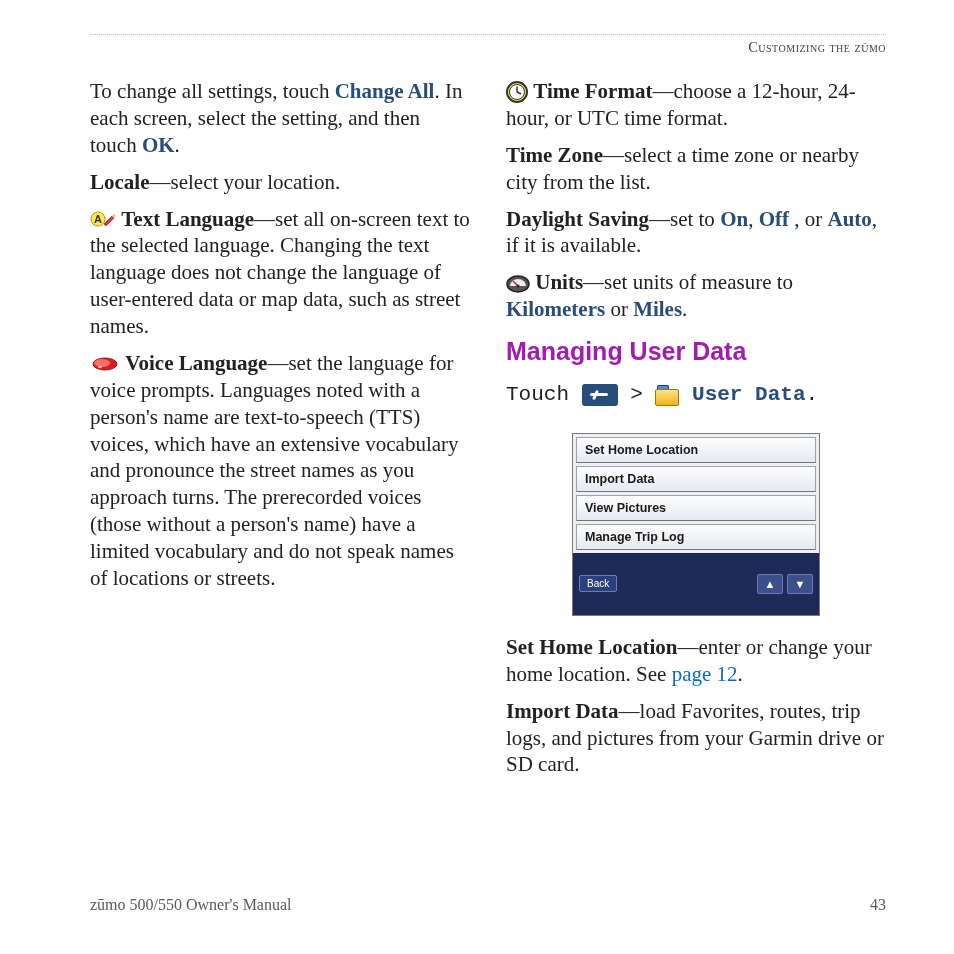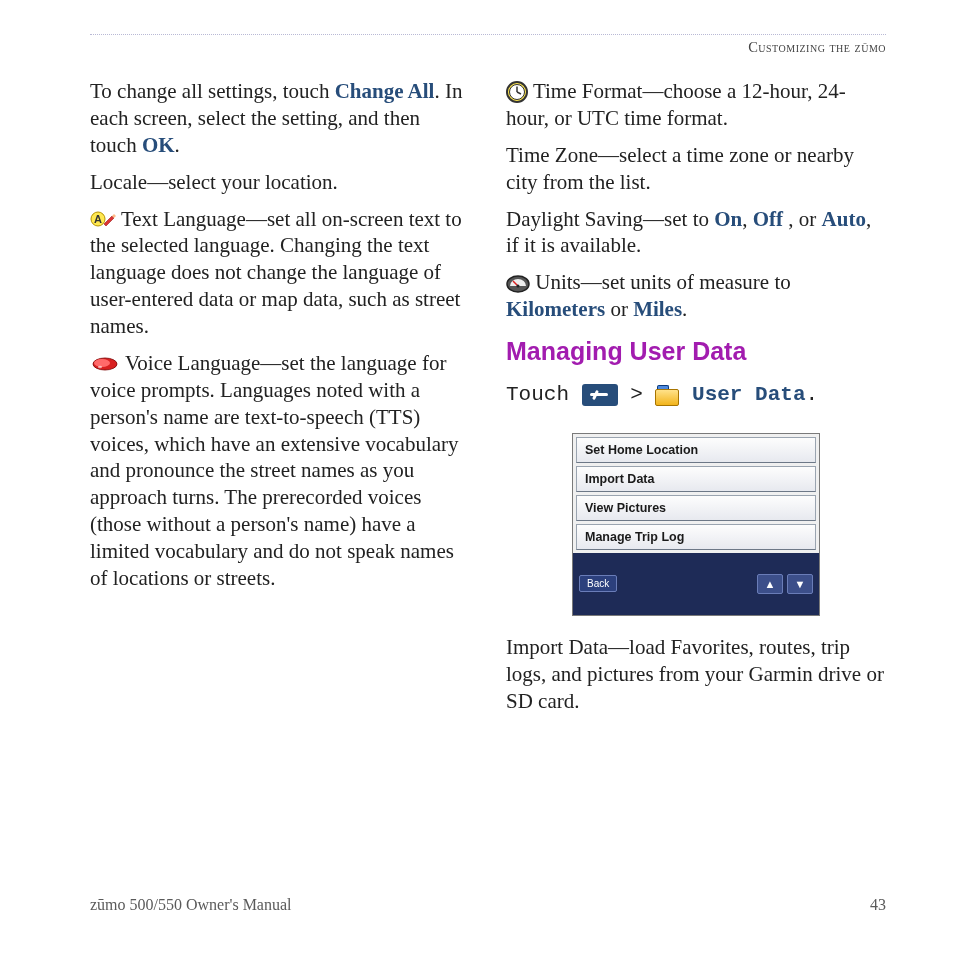--- a/index.html
+++ b/index.html
@@ -39,21 +39,21 @@
     gap: 36px;
   }
   .col {
     flex: 1;
     min-width: 0;
   }
   p {
     margin: 0 0 10px 0;
     line-height: 1.28;
   }
-  .bold { font-weight: normal; }
+  .bold { font-weight: bold; }
   .accent { color: #274d7a; font-weight: bold; }
   .link { color: #0a6bce; }
   h2.section {
     font-family: Arial, Helvetica, sans-serif;
     font-weight: bold;
     font-size: 25px;
     margin: 14px 0 16px 0;
     color: #a21caf;
   }
   .touch-line {
@@ -217,20 +217,23 @@
         <div class="row">View Pictures</div>
         <div class="row">Manage Trip Log</div>
         <div class="bar">
           <span class="back">Back</span>
           <span>
             <span class="navbtn">▲</span><span class="navbtn">▼</span>
           </span>
         </div>
       </div>
 
+      <p>
+        <span class="bold">Set Home Location</span><span>—enter or change your home location. See </span><span class="link">page 12</span><span>.</span>
+      </p>
 
       <p>
         <span class="bold">Import Data</span><span>—load Favorites, routes, trip logs, and pictures from your Garmin drive or SD card.</span>
       </p>
     </div>
   </div>
 
   <div class="footer">
     <span>zūmo 500/550 Owner's Manual</span>
     <span>43</span>

